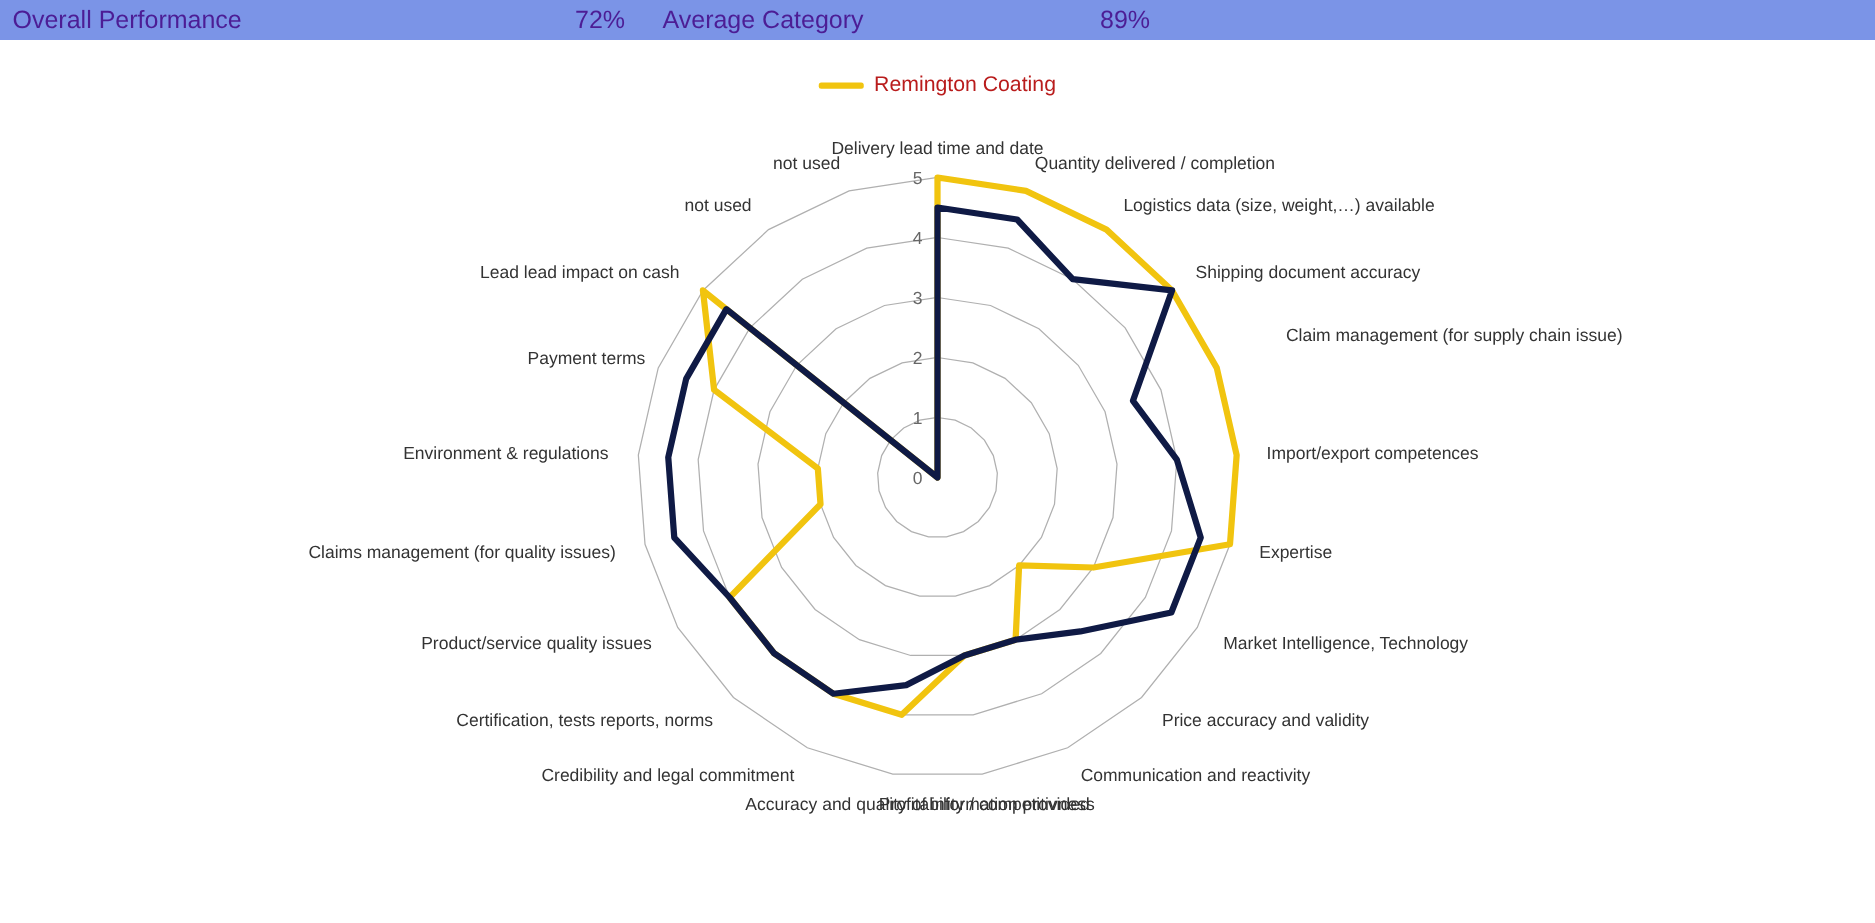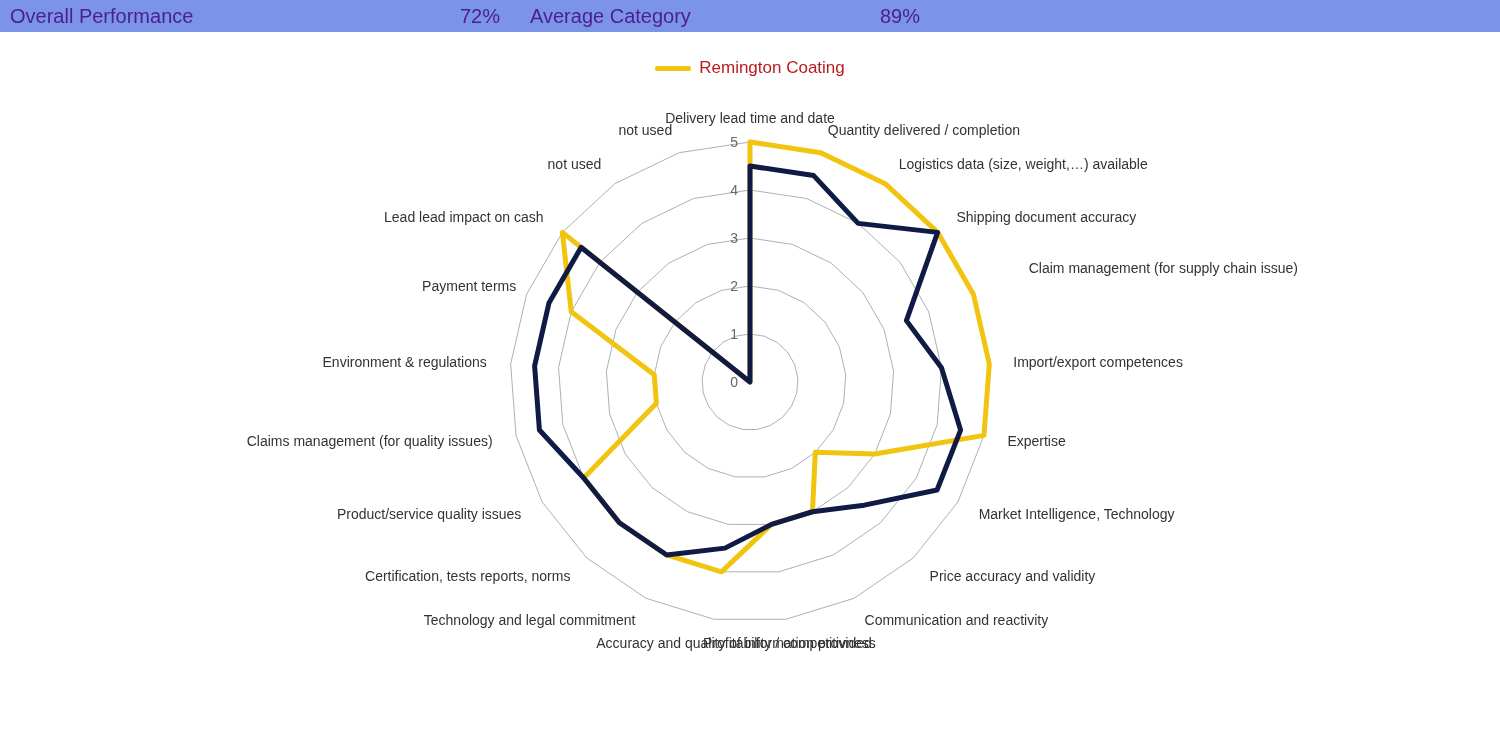--- a/index.html
+++ b/index.html
@@ -101,21 +101,21 @@
     <div class="axis-label" style="left: 898.716px; top: 81.873px; transform: translate(0%, -50%); text-align: left;">Logistics data (size, weight,…) available</div>
     <div class="axis-label" style="left: 956.404px; top: 135.399px; transform: translate(0%, -50%); text-align: left;">Shipping document accuracy</div>
     <div class="axis-label" style="left: 995.751px; top: 186px; transform: translate(0%, -50%); text-align: center; margin-left: 33px;">Claim management (for supply chain issue)</div>
     <div class="axis-label" style="left: 1013.26px; top: 280.271px; transform: translate(0%, -50%); text-align: left;">Import/export competences</div>
     <div class="axis-label" style="left: 1007.38px; top: 358.746px; transform: translate(0%, -50%); text-align: left;">Expertise</div>
     <div class="axis-label" style="left: 978.631px; top: 432px; transform: translate(0%, -50%); text-align: left;">Market Intelligence, Technology</div>
     <div class="axis-label" style="left: 929.566px; top: 493.526px; transform: translate(0%, -50%); text-align: left;">Price accuracy and validity</div>
     <div class="axis-label" style="left: 864.545px; top: 537.856px; transform: translate(0%, -50%); text-align: left;">Communication and reactivity</div>
     <div class="axis-label" style="left: 789.347px; top: 561.051px; transform: translate(-50%, -50%); text-align: left;">Profitability / competitivness</div>
     <div class="axis-label" style="left: 734px; top: 561.051px; transform: translate(-50%, -50%); text-align: center;">Accuracy and quality of information provided</div>
-    <div class="axis-label" style="left: 635.455px; top: 537.856px; transform: translate(-100%, -50%); text-align: right;">Technology and legal commitment</div>
+    <div class="axis-label" style="left: 635.455px; top: 537.856px; transform: translate(-100%, -50%); text-align: right;">Credibility and legal commitment</div>
     <div class="axis-label" style="left: 570.434px; top: 493.526px; transform: translate(-100%, -50%); text-align: right;">Certification, tests reports, norms</div>
     <div class="axis-label" style="left: 521.369px; top: 432px; transform: translate(-100%, -50%); text-align: right;">Product/service quality issues</div>
     <div class="axis-label" style="left: 492.619px; top: 358.746px; transform: translate(-100%, -50%); text-align: right;">Claims management (for quality issues)</div>
     <div class="axis-label" style="left: 486.738px; top: 280.271px; transform: translate(-100%, -50%); text-align: right;">Environment &amp; regulations</div>
     <div class="axis-label" style="left: 504.249px; top: 203.55px; transform: translate(-100%, -50%); text-align: right; margin-left: 12px;">Payment terms</div>
     <div class="axis-label" style="left: 543.596px; top: 135.399px; transform: translate(-100%, -50%); text-align: right;">Lead lead impact on cash</div>
     <div class="axis-label" style="left: 601.284px; top: 81.873px; transform: translate(-100%, -50%); text-align: right;">not used</div>
     <div class="axis-label" style="left: 672.185px; top: 47.7288px; transform: translate(-100%, -50%); text-align: right;">not used</div>
   </div>
 

